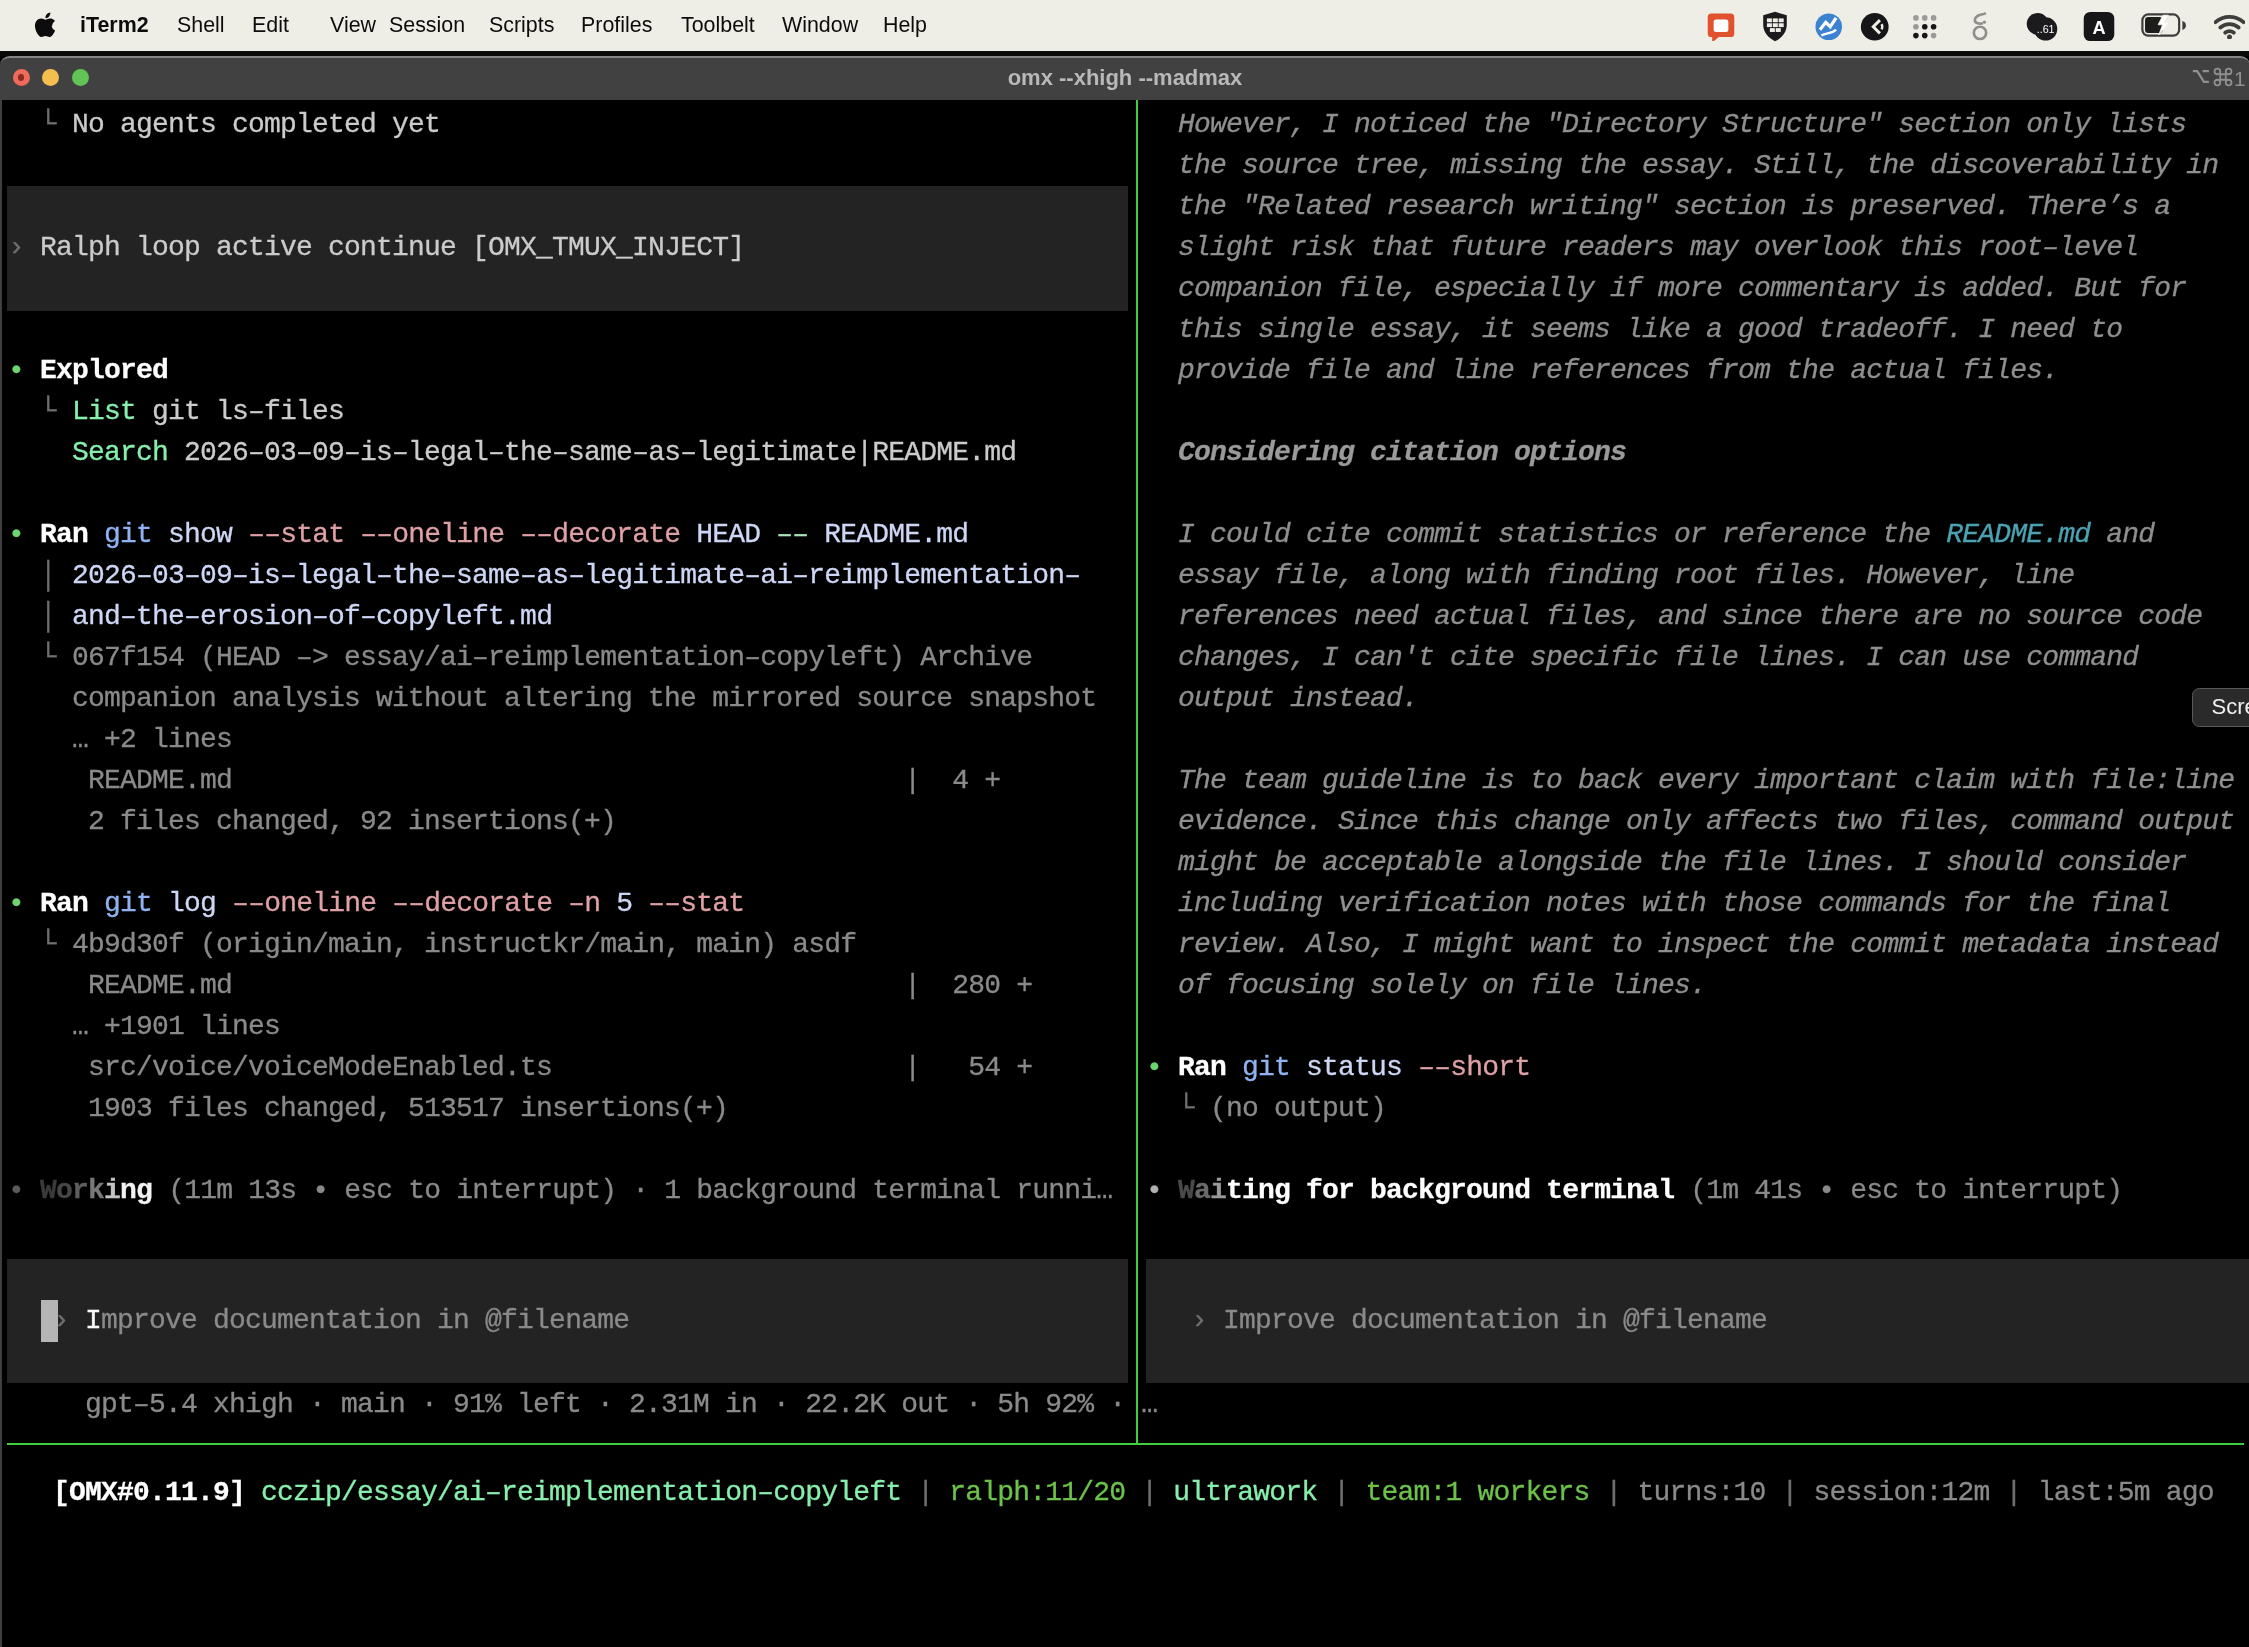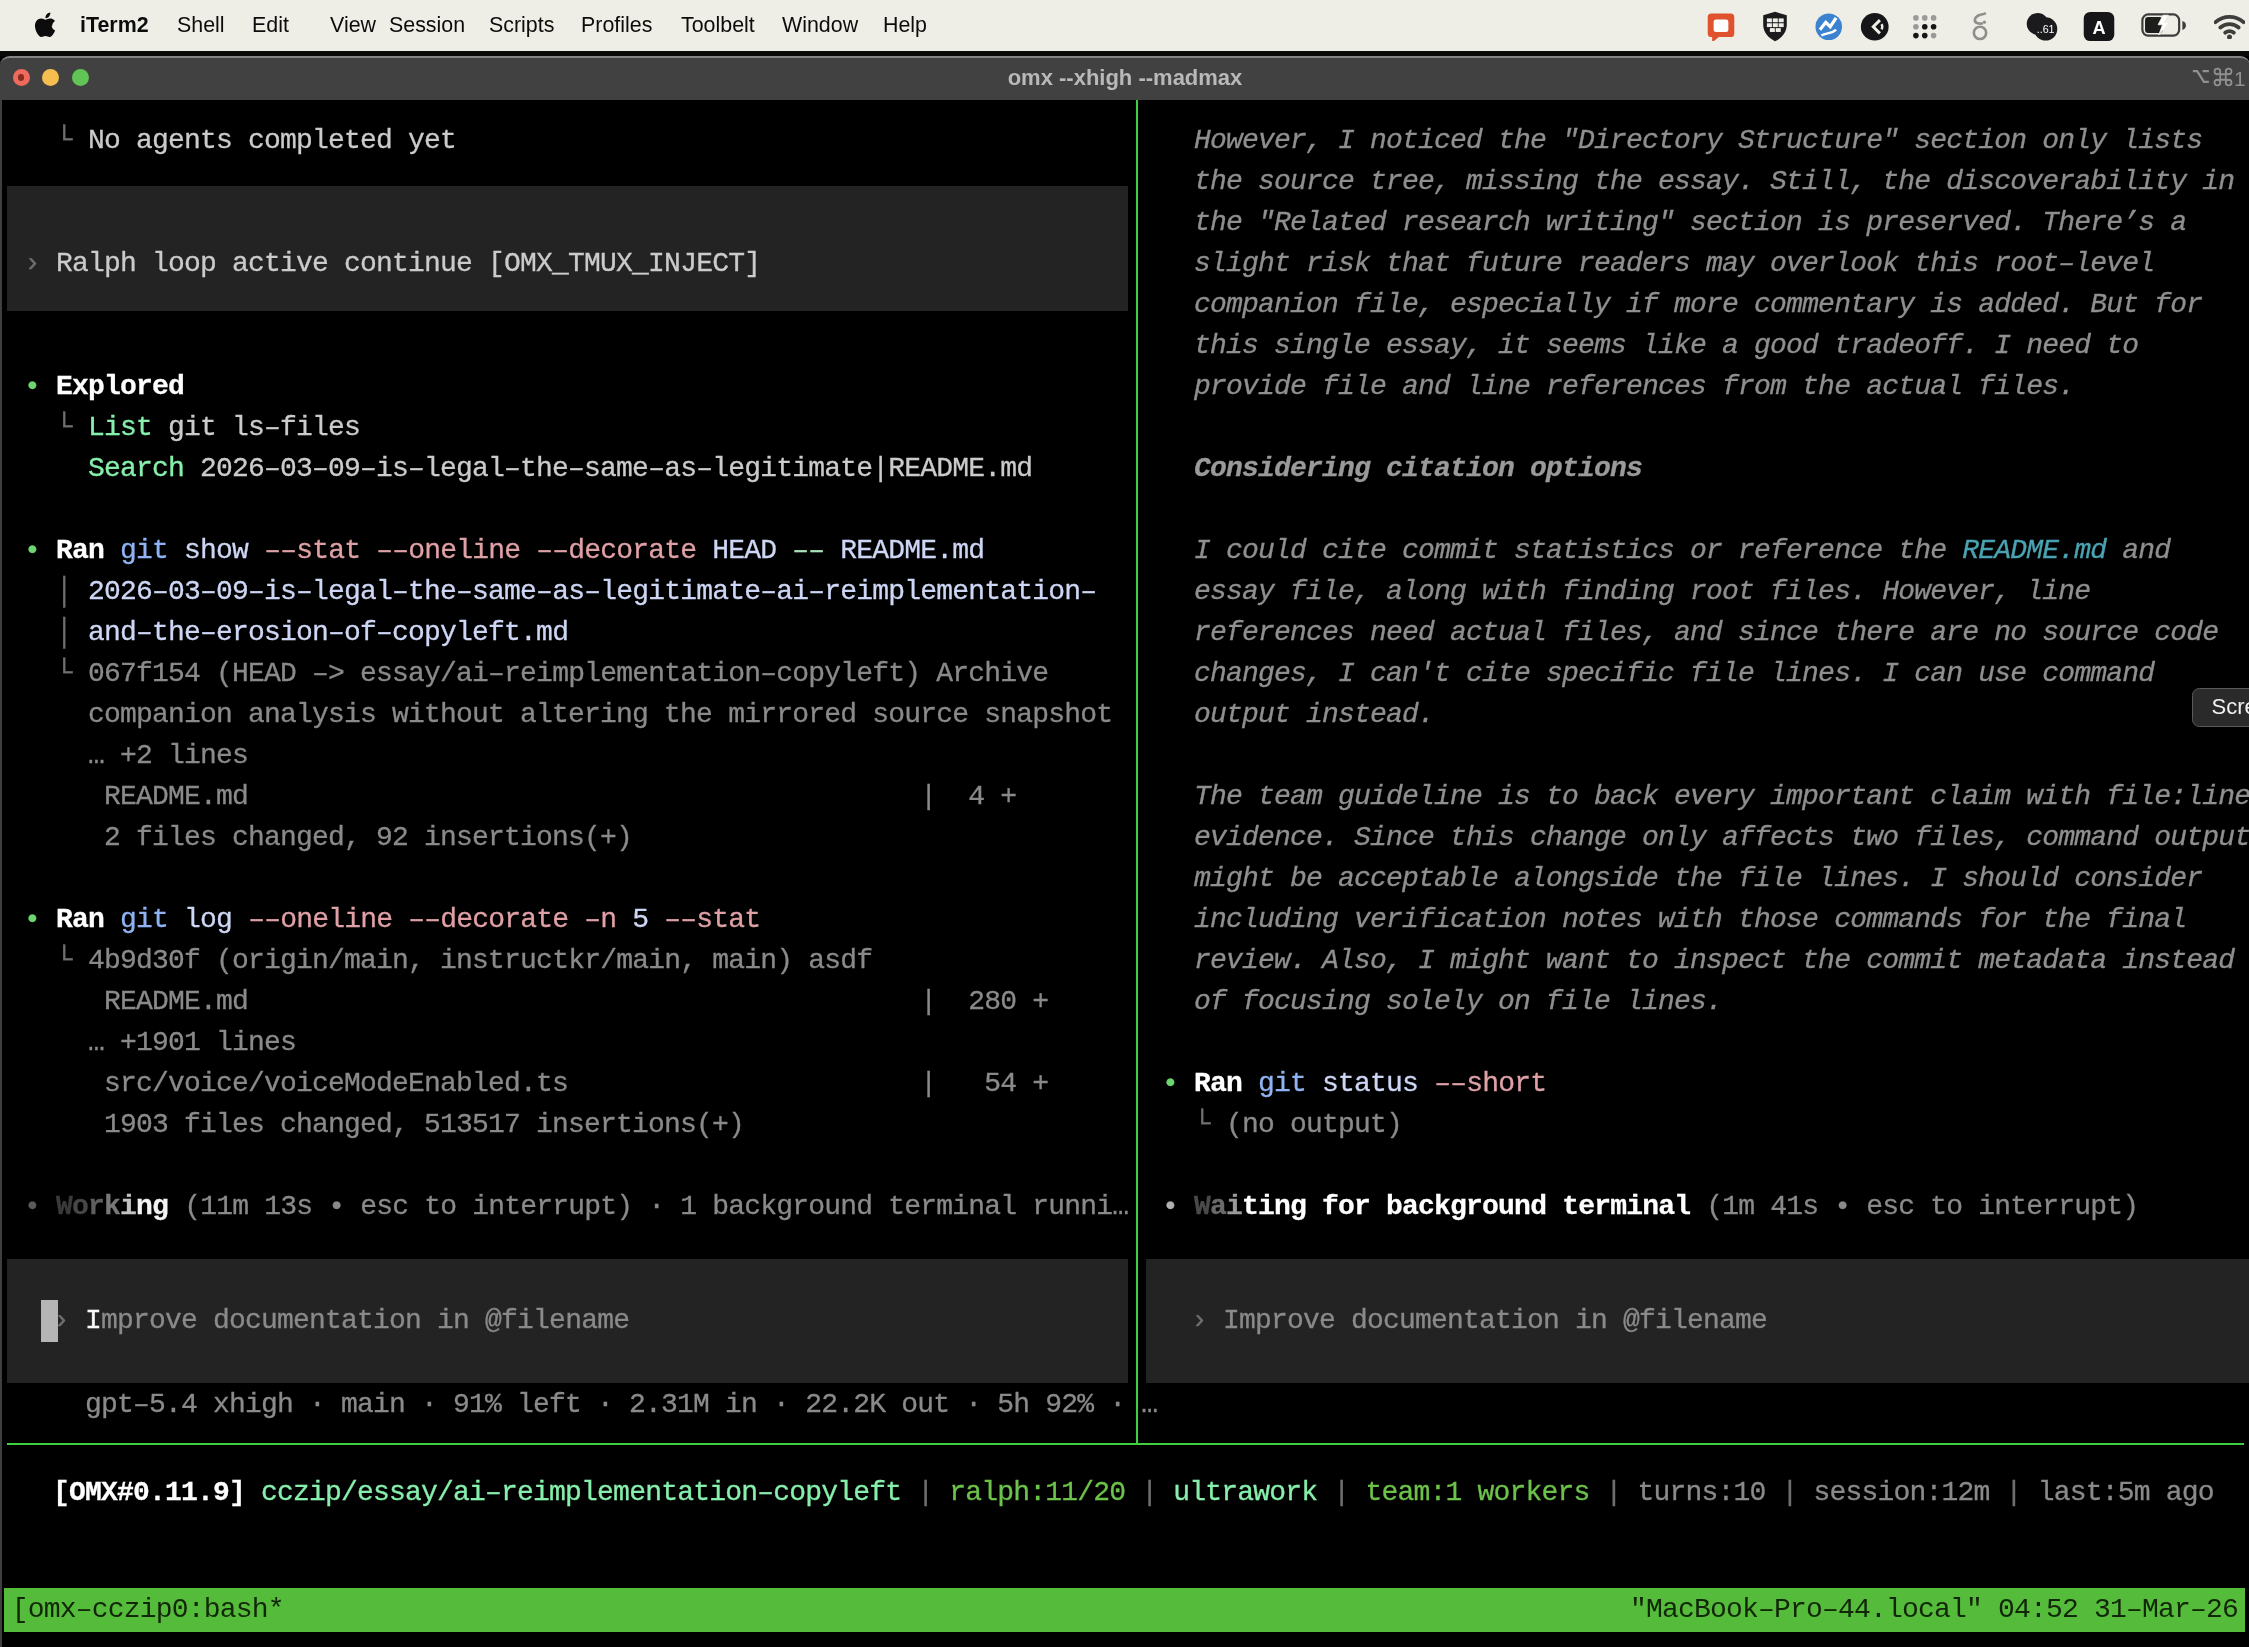--- a/index.html
+++ b/index.html
@@ -9,21 +9,21 @@
      font-family:"Liberation Sans",sans-serif;font-size:21.4px;color:#0c0c0c;}
   #menubar .mi{position:absolute;top:0;line-height:51px;}
   
   #titlebar{position:absolute;left:0;top:56px;width:2250px;height:44px;background:#414141;
      border-top:2.2px solid #848484;border-radius:9.6px 9.6px 0 0;box-sizing:border-box;}
   .tl{position:absolute;top:69px;width:17px;height:17px;border-radius:50%;}
   #wtitle{position:absolute;top:56px;left:0;width:2250px;height:44px;line-height:44px;text-align:center;
      font-family:"Liberation Sans",sans-serif;font-weight:bold;font-size:22px;color:#b9b9b9;}
   
   #term{position:absolute;left:0;top:100px;width:2250px;height:1547px;background:#000;overflow:hidden;}
-  pre.pane{position:absolute;margin:16px;font:28px/41px "Liberation Mono",monospace;-webkit-text-stroke:0.3px currentColor;
+  pre.pane{position:absolute;margin:0;font:28px/41px "Liberation Mono",monospace;-webkit-text-stroke:0.3px currentColor;
      letter-spacing:-0.8px;color:#cbcbcb;background:transparent;}
   .b{font-weight:bold;color:#ffffff;}
   .dim{color:#6f6f6f;}
   .gr{color:#8a8a8a;}
   .cy{color:#86efac;}
   .bl{color:#8fb3f2;}
   .sa{color:#dfa0a6;}
   .mi2{color:#a9e4b8;}
   .gn{color:#6ed66e;}
   .gn2{color:#6cc24a;}
@@ -203,16 +203,15 @@
 <span class="gn">•</span> <span class="b">Ran</span> <span class="bl">git</span> <span class="ct">status</span> <span class="sa">––short</span>
   <span class="dim">└</span> <span class="gr">(no output)</span>
 
 <span style="color:#b0b0b0;">•</span> <span class="b" style="color:#4a4a4a;">W</span><span class="b" style="color:#6a6a6a;">a</span><span class="b" style="color:#9a9a9a;">i</span><span class="b">ting for background terminal</span> <span class="gr">(1m 41s • esc to interrupt)</span></pre>
   <div id="lcursor" style="position:absolute;left:41px;top:1200px;width:17px;height:42px;background:#b5b5b5;"></div>
   <div class="iline" style="left:8px;top:1200px;"><span class="dim">›</span> <span style="color:#f8f8f8;">I</span>mprove documentation in @filename</div>
   <div class="iline" style="left:1146px;top:1200px;"><span class="dim">›</span> Improve documentation in @filename</div>
   <div class="iline" style="left:8px;top:1284px;">  gpt–5.4 xhigh · main · 91% left · 2.31M in · 22.2K out · 5h 92% · …</div>
   <div id="hline"></div>
   <div class="iline" style="left:8px;top:1372px;"><span class="b">[OMX#0.11.9]</span> <span class="cy">cczip/essay/ai–reimplementation–copyleft</span> <span class="dim">|</span> <span class="gn2">ralph:11/20</span> <span class="dim">|</span> <span class="cy">ultrawork</span> <span class="dim">|</span> <span class="gn2">team:1 workers</span> <span class="dim">|</span> <span class="gr">turns:10</span> <span class="dim">|</span> <span class="gr">session:12m</span> <span class="dim">|</span> <span class="gr">last:5m ago</span></div>
-  <div id="tmuxbar"><span style="position:absolute;left:7.4px;">[omx–cczip0:bash*</span><span style="position:absolute;right:7.4px;">"MacBook–Pro–44.local" 04:52 31–Mar–26</span></div>
   <div id="scre" style="position:absolute;left:2192px;top:588px;width:96px;height:39px;background:#2a2a2a;border:1.5px solid #5a5a5a;border-radius:7.4px;box-sizing:border-box;color:#f0f0f0;font-family:'Liberation Sans',sans-serif;font-size:22px;line-height:36px;padding-left:18.5px;">Scre</div>
 </div>
 
 
 </body></html>

